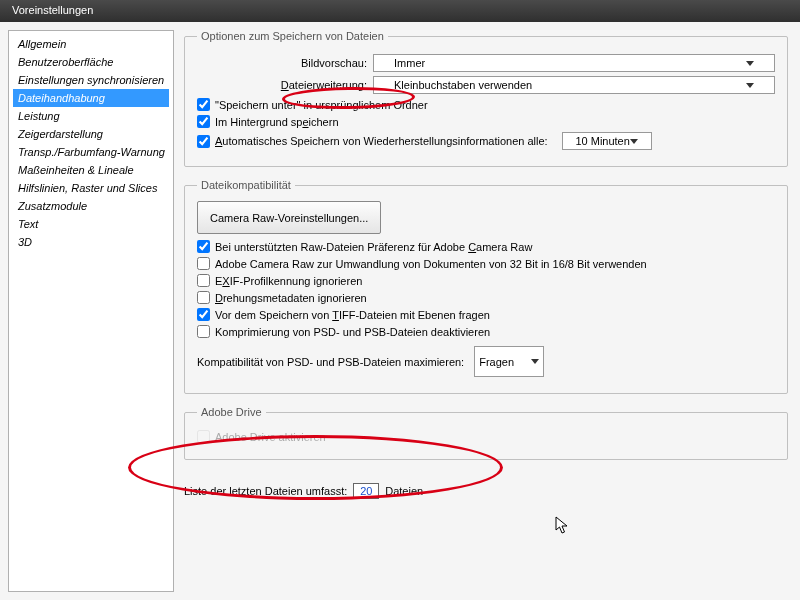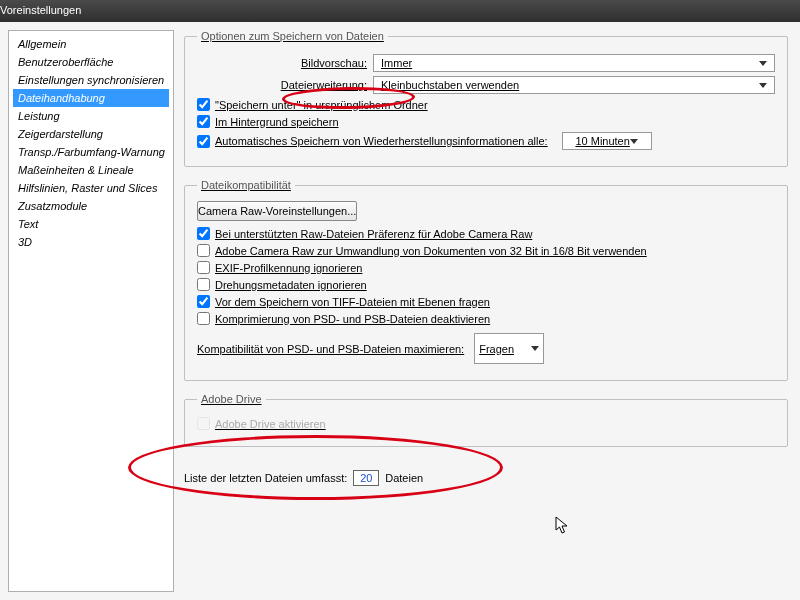--- a/index.html
+++ b/index.html
@@ -1,33 +1,33 @@
 <!DOCTYPE html>
 <html><head>
 <meta charset="utf-8">
 <style>
 * { box-sizing: border-box; font-family: Tahoma, Arial, sans-serif; font-size: 11px; }
 body { margin: 0; background: #fff; width: 800px; height: 600px; overflow: hidden; position: relative; }
-.titlebar { background: linear-gradient(#4a4a4a, #2f2f2f); color: #fff; padding: 4px 0; height: 22px; }
+.titlebar { background: linear-gradient(#4a4a4a, #2f2f2f); color: #fff; padding: 4px 12px; height: 22px; }
 .dlg { position: absolute; top: 22px; left: 0; right: 0; bottom: 0; background: #f5f5f5; display: flex; }
 .sidebar { width: 166px; margin: 8px 0 8px 8px; border: 1px solid #b0b0b0; background: #fff; padding: 4px; }
 .sidebar-item { padding: 3px 5px; cursor: pointer; white-space: nowrap; overflow: hidden; font-style: italic; }
 .sidebar-item.sel { background: #3399ff; color: #fff; }
 .main { flex: 1; padding: 8px 12px 8px 10px; }
-fieldset { border: 1px solid #c0c0c0; border-radius: 2px; margin: 0 0 12px 0; padding: 8px 12px 12px 12px; text-decoration: underline; }
+fieldset { border: 1px solid #c0c0c0; border-radius: 2px; margin: 0 0 12px 0; padding: 8px 12px 12px 12px; }
 legend { color: #555; padding: 0 4px; }
 .row { display: flex; align-items: center; margin: 4px 0; }
 .lbl-r { text-align: right; margin-right: 6px; }
-.sel-wide { flex: 1; border: 1px solid #999; background: #fff; padding: 1px 7px; display: flex; justify-content: space-between; align-items: center; height: 18px; }
+.sel-wide { flex: 1; border: 1px solid #999; background: #fff; padding: 1px 20px; display: flex; justify-content: space-between; align-items: center; height: 18px; }
 .sel-med { width: 90px; border: 1px solid #999; background: #fff; padding: 1px 4px; display: flex; justify-content: center; align-items: center; height: 18px; }
 .sel-sm { width: 70px; border: 1px solid #999; background: #fff; padding: 1px 4px; display: flex; justify-content: space-between; align-items: center; height: 31px; }
 .caret { border-left: 4px solid transparent; border-right: 4px solid transparent; border-top: 5px solid #333; width: 0; height: 0; }
 .chk { display: flex; align-items: center; margin: 4px 0; }
 .chk input { margin: 0 5px 0 0; }
-.btn { border: 1px solid #888; background: linear-gradient(#fdfdfd,#e5e5e5); padding: 2px 0; height: 20px; display: inline-flex; align-items: center; border-radius: 2px; }
+.btn { border: 1px solid #888; background: linear-gradient(#fdfdfd,#e5e5e5); padding: 2px 12px; height: 33px; display: inline-flex; align-items: center; border-radius: 2px; }
 .num-inp { width: 26px; border: 1px solid #666; background: #fff; text-align: center; padding: 1px 2px; color: #1a4fcc; }
 .u { text-decoration: underline; }
 .disabled { color: #aaa; }
 .disabled input { opacity: .4; }
 .annot-ellipse { position: absolute; border: 3px solid #d80015; border-radius: 50%; pointer-events: none; }
 .annot1 { top: 87px; left: 282px; width: 133px; height: 22px; transform: rotate(-1deg); }
 .annot2 { top: 435px; left: 128px; width: 375px; height: 65px; }
 .cursor-svg { position: absolute; top: 516px; left: 555px; width: 16px; height: 20px; pointer-events: none; }
 </style>
 </head>

